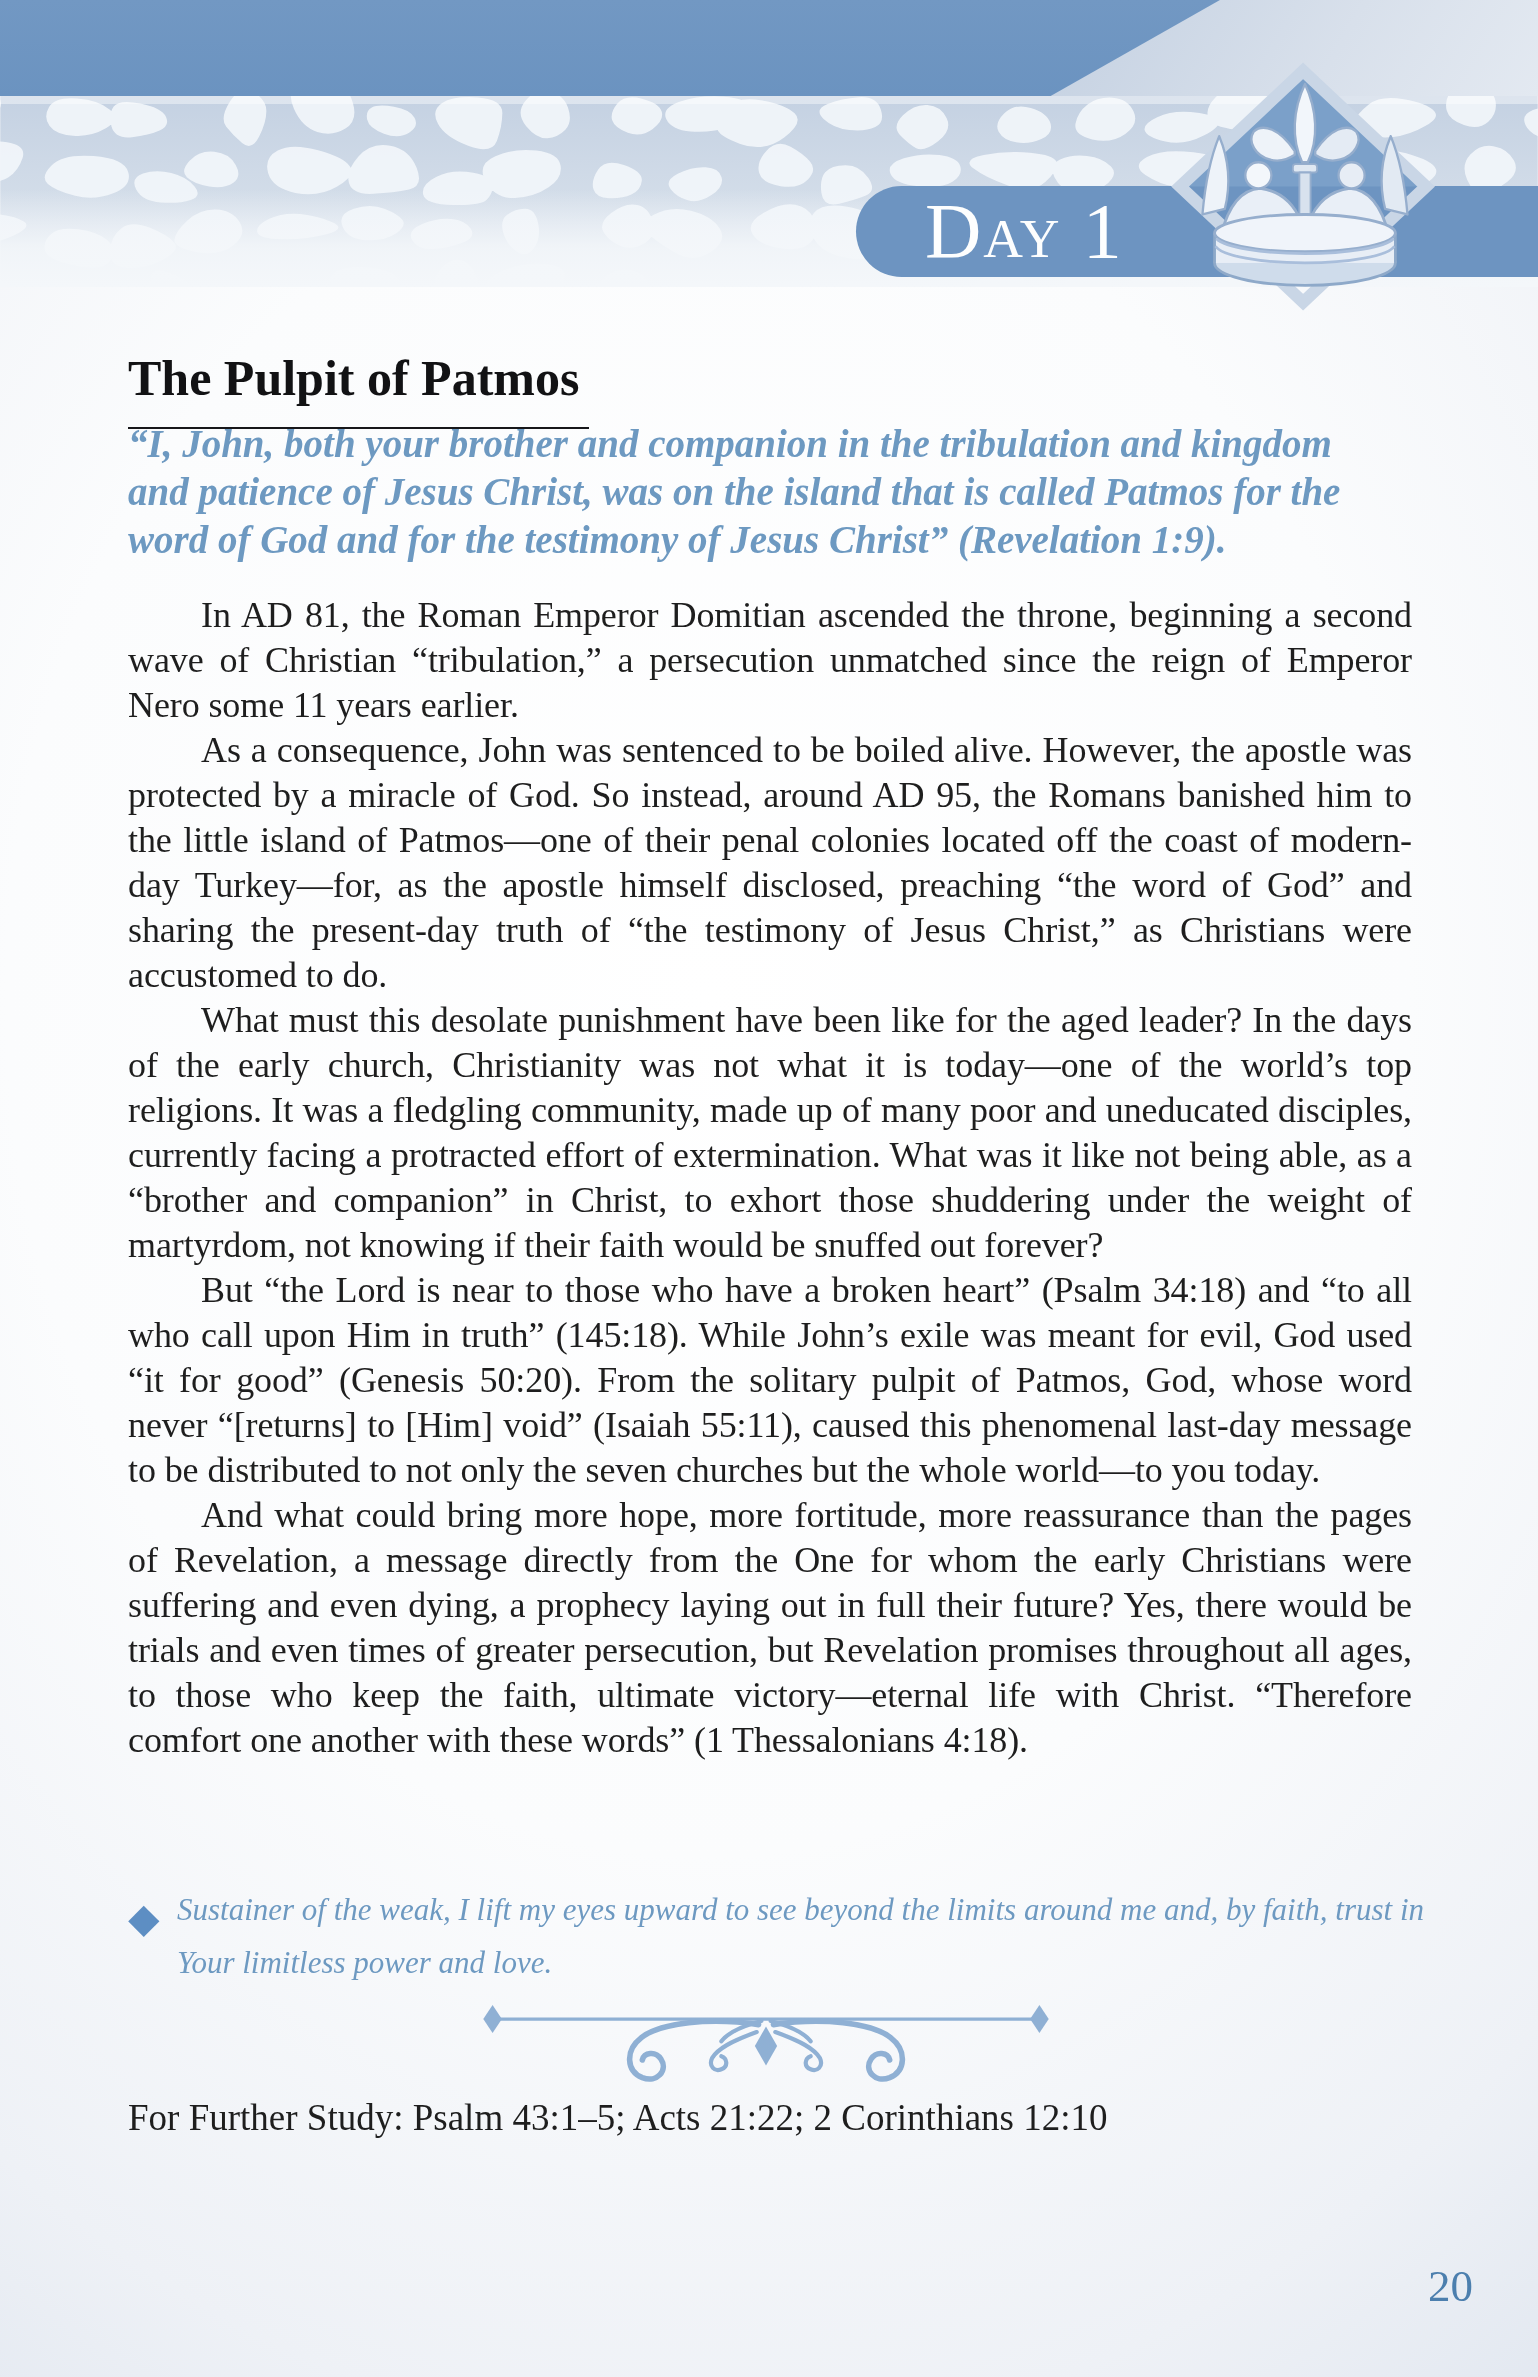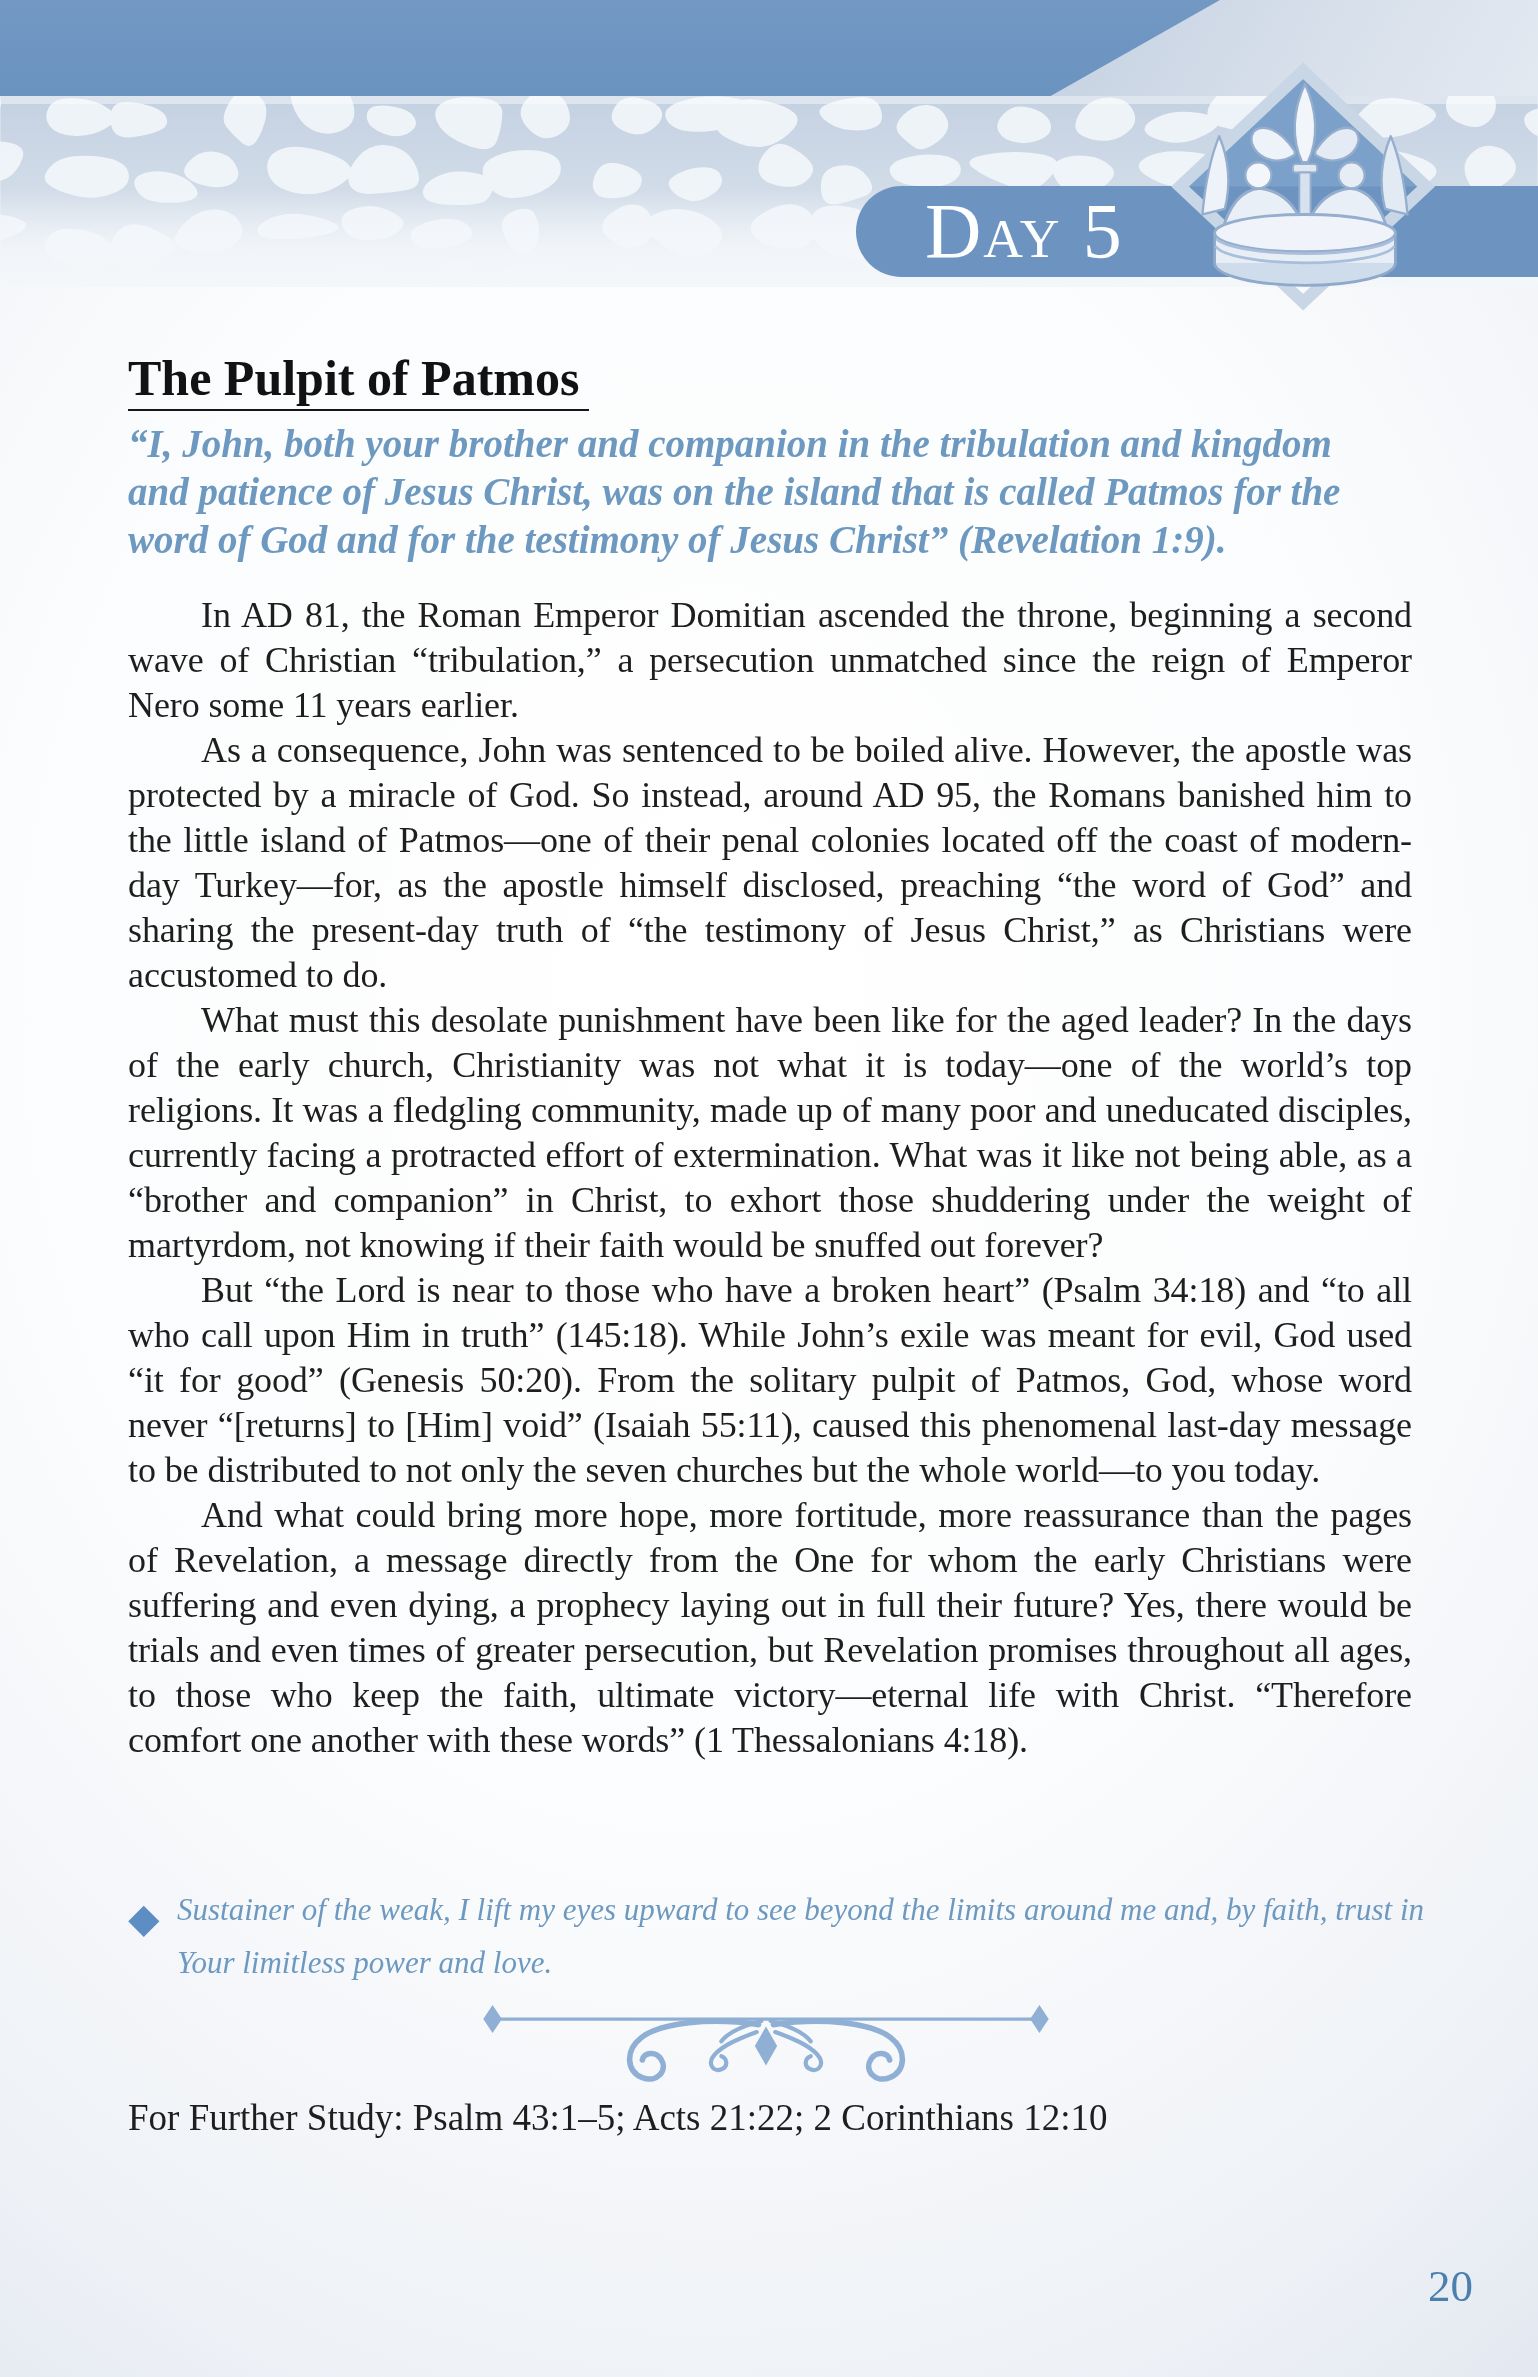--- a/index.html
+++ b/index.html
@@ -19,21 +19,21 @@
   .pattern-fade{position:absolute;left:0;bottom:0;width:1538px;height:98px;
     background:linear-gradient(180deg,rgba(244,247,250,0) 0%,rgba(244,247,250,.85) 60%,#f4f7fa 100%);}
   .pattern-topline{position:absolute;left:0;top:0;width:1538px;height:8.4px;background:rgba(255,255,255,.42);}
   .day-banner{position:absolute;left:856px;top:186px;width:682px;height:91px;
     background:#6d94c1;border-radius:46px 0 0 46px;}
   .day-banner span{display:block;padding-left:69px;line-height:89px;
     font-variant:small-caps;font-size:78px;letter-spacing:1.9px;color:#fdfefe;}
   .emblem{position:absolute;left:0;top:0;pointer-events:none;}
   
   .title{position:absolute;left:128px;top:315px;font-size:50px;line-height:58px;color:#121214;}
-  .title span{display:inline-block;border-bottom:2.8px solid #17171a;padding-bottom:2px;padding-right:9.3px;}
+  .title span{display:inline-block;border-bottom:2.8px solid #17171a;padding-bottom:20px;padding-right:9.3px;}
   .quote{position:absolute;left:128px;top:420px;width:1254px;margin:0;
     font-style:italic;font-size:39px;line-height:48px;color:#6d99c1;font-weight:bold;}
   .body{position:absolute;left:128px;top:593px;width:1284px;color:#1e1e1e;
     font-size:36px;line-height:45px;letter-spacing:-0.1px;text-align:justify;}
   .body p{margin:0;text-indent:73px;}
   .prayer{position:absolute;left:128px;top:1883px;width:1296px;}
   .prayer .bullet{position:absolute;left:0;top:15px;font-size:41px;line-height:41px;color:#5d8ec3;font-style:normal;}
   .prayer p{margin:0 0 0 49px;font-style:italic;font-size:31px;line-height:53px;color:#6d99c1;}
   .divider{position:absolute;left:477px;top:1993px;}
   .study{position:absolute;left:128px;top:2096px;margin:0;font-size:37px;color:#1e1e1e;}
@@ -58,21 +58,21 @@
           </linearGradient>
         </defs>
         <rect x="0" y="0" width="1650" height="205" fill="url(#pbg)"></rect>
       <path d="M-9.0 21.6Q-24.3 31.6 -39.0 32.7Q-53.7 33.9 -60.3 18.8Q-66.9 3.7 -48.9 -5.1Q-31.0 -13.9 -20.9 -12.5Q-10.7 -11.0 -2.3 0.3Q6.2 11.7 -9.0 21.6ZM113.2 34.7Q96.9 44.2 78.1 42.6Q59.4 41.1 52.7 31.8Q46.0 22.6 52.3 11.8Q58.6 0.9 82.2 2.7Q105.9 4.4 117.6 14.8Q129.4 25.2 113.2 34.7ZM170.9 37.1Q159.6 42.3 141.2 44.2Q122.9 46.1 119.3 32.8Q115.7 19.6 121.5 11.5Q127.3 3.5 150.2 8.1Q173.1 12.7 177.7 22.3Q182.3 31.9 170.9 37.1ZM277.8 43.4Q269.8 59.1 259.5 50.5Q249.3 42.0 242.3 32.8Q235.3 23.5 246.6 5.7Q257.9 -12.1 271.6 -4.2Q285.3 3.8 285.5 15.7Q285.7 27.7 277.8 43.4ZM370.3 35.0Q356.6 43.6 340.2 38.6Q323.8 33.6 315.1 13.8Q306.4 -6.0 320.0 -17.9Q333.5 -29.8 353.2 -20.7Q372.9 -11.7 378.4 7.4Q384.0 26.5 370.3 35.0ZM438.7 39.4Q427.8 46.3 411.7 40.4Q395.5 34.5 393.7 25.3Q391.8 16.1 398.7 12.4Q405.5 8.7 422.5 11.5Q439.5 14.3 444.5 23.4Q449.6 32.5 438.7 39.4ZM532.9 48.2Q527.2 62.9 502.1 53.5Q477.0 44.0 469.6 29.6Q462.1 15.3 474.2 7.4Q486.3 -0.4 512.7 1.5Q539.1 3.5 538.8 18.5Q538.5 33.6 532.9 48.2ZM606.4 36.3Q598.3 44.8 587.0 45.3Q575.6 45.9 564.4 32.4Q553.1 18.8 563.0 5.9Q572.9 -7.1 588.6 -4.6Q604.4 -2.1 609.4 12.8Q614.4 27.8 606.4 36.3ZM700.2 35.3Q687.7 44.8 673.5 39.5Q659.4 34.3 656.7 26.1Q654.1 17.9 662.3 8.1Q670.6 -1.6 688.7 2.9Q706.8 7.5 709.8 16.6Q712.7 25.7 700.2 35.3ZM784.7 33.0Q761.9 39.9 741.0 38.1Q720.1 36.2 714.7 24.6Q709.4 13.0 729.8 5.9Q750.1 -1.1 776.8 0.7Q803.5 2.6 805.5 14.3Q807.5 26.1 784.7 33.0ZM841.3 44.6Q820.0 60.8 794.1 51.4Q768.3 42.1 769.2 33.3Q770.1 24.6 780.2 12.4Q790.2 0.3 816.3 4.5Q842.3 8.8 852.5 18.6Q862.7 28.4 841.3 44.6ZM939.0 33.4Q928.4 38.5 911.3 36.6Q894.3 34.8 883.6 24.7Q873.0 14.6 887.9 8.6Q902.8 2.7 921.4 1.3Q940.1 -0.0 944.9 14.1Q949.7 28.3 939.0 33.4ZM1006.5 48.6Q991.1 60.5 983.0 56.0Q974.9 51.4 965.8 42.0Q956.7 32.6 968.8 20.7Q980.8 8.7 995.0 9.6Q1009.2 10.5 1015.6 23.6Q1021.9 36.7 1006.5 48.6ZM1117.3 46.2Q1104.2 52.0 1090.3 49.7Q1076.4 47.4 1071.5 38.4Q1066.6 29.4 1077.6 18.6Q1088.5 7.7 1106.0 12.8Q1123.5 17.9 1127.0 29.1Q1130.4 40.4 1117.3 46.2ZM1207.4 40.7Q1192.1 51.5 1172.0 46.6Q1151.8 41.7 1154.0 29.6Q1156.2 17.4 1166.9 9.1Q1177.7 0.9 1193.7 1.8Q1209.7 2.8 1216.2 16.3Q1222.6 29.9 1207.4 40.7ZM1291.6 42.5Q1270.3 53.6 1250.4 48.9Q1230.5 44.1 1228.3 37.0Q1226.2 30.0 1241.7 22.8Q1257.2 15.7 1277.6 17.3Q1298.1 18.8 1305.6 25.1Q1313.0 31.4 1291.6 42.5ZM1370.9 33.0Q1352.9 39.1 1326.4 36.1Q1299.9 33.0 1296.4 23.0Q1293.0 12.9 1303.9 1.8Q1314.8 -9.4 1344.1 -7.3Q1373.5 -5.2 1381.2 10.8Q1388.9 26.8 1370.9 33.0ZM1417.9 50.4Q1408.4 61.9 1386.9 55.0Q1365.4 48.0 1364.9 30.8Q1364.4 13.5 1379.8 7.2Q1395.3 0.9 1409.8 1.5Q1424.2 2.0 1425.8 20.5Q1427.4 39.0 1417.9 50.4ZM1521.1 36.5Q1495.3 48.1 1471.8 43.0Q1448.4 37.9 1452.3 28.5Q1456.1 19.0 1468.7 9.1Q1481.3 -0.8 1506.3 3.5Q1531.4 7.8 1539.1 16.4Q1546.8 25.0 1521.1 36.5ZM1597.0 27.6Q1586.9 36.6 1570.9 31.1Q1555.0 25.5 1552.4 15.5Q1549.8 5.4 1556.0 -4.0Q1562.1 -13.4 1582.1 -10.8Q1602.2 -8.3 1604.7 5.2Q1607.2 18.6 1597.0 27.6ZM1703.9 44.0Q1678.7 51.9 1660.4 46.9Q1642.0 42.0 1636.9 31.1Q1631.9 20.1 1645.0 15.0Q1658.1 9.9 1688.9 11.1Q1719.7 12.2 1724.4 24.2Q1729.1 36.2 1703.9 44.0ZM8.8 87.1Q-1.6 93.9 -20.1 94.2Q-38.7 94.6 -41.2 80.6Q-43.8 66.6 -29.0 56.5Q-14.1 46.3 7.1 49.7Q28.4 53.0 23.8 66.7Q19.2 80.3 8.8 87.1ZM121.2 104.5Q101.0 112.5 80.2 107.1Q59.4 101.8 51.0 94.4Q42.6 86.9 54.9 74.5Q67.2 62.0 100.1 64.5Q133.1 67.0 137.3 81.8Q141.5 96.5 121.2 104.5ZM204.3 111.5Q191.8 115.7 172.0 114.2Q152.2 112.6 145.8 100.3Q139.4 88.0 153.1 83.2Q166.7 78.5 183.5 82.6Q200.3 86.8 208.5 97.0Q216.8 107.3 204.3 111.5ZM250.1 93.1Q240.7 99.7 224.1 97.1Q207.5 94.5 200.2 87.3Q192.9 80.2 203.4 69.2Q213.9 58.2 229.8 59.9Q245.8 61.5 252.6 74.0Q259.5 86.4 250.1 93.1ZM361.1 97.5Q340.9 109.1 316.5 104.0Q292.1 98.9 287.4 82.7Q282.8 66.5 297.7 58.6Q312.7 50.6 341.1 58.3Q369.5 66.0 375.4 76.0Q381.4 85.9 361.1 97.5ZM438.7 100.3Q422.6 103.6 400.3 105.0Q378.0 106.3 374.2 93.5Q370.5 80.6 384.1 65.1Q397.8 49.5 418.4 53.3Q439.0 57.1 446.8 77.0Q454.7 97.0 438.7 100.3ZM521.7 111.6Q515.5 117.5 485.9 116.9Q456.3 116.3 453.8 105.6Q451.4 94.9 468.2 86.6Q485.1 78.3 507.7 82.5Q530.2 86.7 529.1 96.2Q527.9 105.7 521.7 111.6ZM588.5 98.0Q573.3 108.4 552.4 109.5Q531.5 110.7 521.1 92.1Q510.7 73.6 531.3 64.7Q551.8 55.8 575.3 58.6Q598.8 61.4 601.3 74.5Q603.7 87.6 588.5 98.0ZM677.3 105.8Q667.2 110.4 653.3 109.8Q639.5 109.2 636.6 100.1Q633.7 91.1 641.5 79.2Q649.2 67.2 669.3 74.0Q689.4 80.8 688.5 91.0Q687.5 101.1 677.3 105.8ZM763.3 106.3Q749.7 115.4 737.8 111.9Q726.0 108.5 719.3 99.7Q712.5 90.9 727.6 83.3Q742.7 75.7 757.0 76.5Q771.3 77.3 774.1 87.2Q776.9 97.2 763.3 106.3ZM866.8 89.6Q857.1 99.8 837.4 96.8Q817.6 93.8 814.4 82.3Q811.2 70.8 822.4 58.7Q833.7 46.6 847.7 54.3Q861.8 61.9 869.2 70.6Q876.6 79.4 866.8 89.6ZM929.1 106.9Q917.4 111.7 900.5 115.6Q883.6 119.5 881.3 104.4Q879.1 89.2 885.3 81.8Q891.6 74.4 907.0 74.2Q922.5 74.0 931.7 88.0Q940.8 102.1 929.1 106.9ZM1021.9 92.0Q1010.6 99.3 985.4 96.8Q960.2 94.3 955.5 83.6Q950.7 72.9 969.7 66.9Q988.7 61.0 1008.0 63.4Q1027.3 65.9 1030.3 75.3Q1033.2 84.7 1021.9 92.0ZM1121.8 92.0Q1107.4 105.4 1082.1 96.3Q1056.7 87.3 1044.3 77.6Q1031.9 67.9 1055.5 63.2Q1079.2 58.5 1105.2 60.9Q1131.2 63.3 1133.7 71.0Q1136.2 78.7 1121.8 92.0ZM1184.7 96.7Q1168.2 108.4 1153.0 104.5Q1137.8 100.7 1131.4 87.3Q1124.9 74.0 1137.4 68.2Q1149.9 62.5 1166.4 64.4Q1183.0 66.2 1192.1 75.6Q1201.1 85.0 1184.7 96.7ZM1291.9 91.0Q1276.0 99.1 1260.0 97.0Q1244.0 94.8 1229.0 84.7Q1213.9 74.6 1230.7 65.5Q1247.5 56.4 1280.6 60.4Q1313.6 64.3 1310.7 73.6Q1307.8 82.9 1291.9 91.0ZM1356.2 94.8Q1342.2 101.9 1326.9 96.9Q1311.6 91.8 1308.9 81.7Q1306.2 71.5 1317.3 61.3Q1328.3 51.0 1350.3 55.0Q1372.3 59.1 1371.2 73.4Q1370.2 87.7 1356.2 94.8ZM1452.2 104.6Q1434.6 114.2 1412.1 115.1Q1389.7 116.0 1390.4 102.2Q1391.1 88.3 1402.7 81.2Q1414.3 74.0 1437.4 73.5Q1460.5 72.9 1465.1 84.0Q1469.8 95.0 1452.2 104.6ZM1521.8 97.9Q1500.0 107.9 1486.4 104.5Q1472.8 101.0 1459.1 92.0Q1445.4 83.0 1462.5 68.1Q1479.6 53.2 1508.9 61.4Q1538.3 69.6 1541.0 78.8Q1543.6 88.0 1521.8 97.9ZM1617.5 92.1Q1604.0 102.5 1592.7 104.3Q1581.5 106.1 1574.3 89.9Q1567.2 73.8 1578.0 62.5Q1588.9 51.2 1603.6 54.1Q1618.2 56.9 1624.6 69.3Q1631.0 81.6 1617.5 92.1ZM1710.3 118.3Q1694.9 129.5 1678.0 122.3Q1661.1 115.1 1659.3 97.0Q1657.5 78.9 1665.1 67.1Q1672.8 55.3 1691.7 65.7Q1710.6 76.1 1718.1 91.6Q1725.6 107.1 1710.3 118.3ZM9.4 151.8Q-15.9 162.1 -31.7 156.8Q-47.5 151.5 -52.3 143.1Q-57.1 134.8 -38.7 129.9Q-20.3 125.1 -1.9 127.0Q16.6 128.8 25.6 135.1Q34.7 141.4 9.4 151.8ZM118.4 176.0Q112.0 188.5 81.3 182.2Q50.5 176.0 48.0 166.1Q45.4 156.2 54.2 148.3Q62.9 140.4 83.6 143.1Q104.3 145.8 114.6 154.6Q124.9 163.5 118.4 176.0ZM173.5 176.2Q153.8 186.3 135.2 184.3Q116.7 182.3 117.7 166.5Q118.6 150.6 129.7 142.1Q140.8 133.5 160.7 141.5Q180.6 149.5 186.9 157.7Q193.2 166.0 173.5 176.2ZM250.2 160.2Q235.4 172.0 210.9 167.6Q186.4 163.2 186.9 154.6Q187.4 146.0 200.8 133.7Q214.1 121.3 231.4 121.9Q248.7 122.5 256.9 135.5Q265.1 148.4 250.2 160.2ZM350.0 148.5Q328.0 154.5 302.5 153.8Q277.1 153.1 275.7 145.9Q274.3 138.8 288.6 131.8Q302.9 124.9 321.8 126.6Q340.6 128.4 356.3 135.4Q372.0 142.4 350.0 148.5ZM424.5 147.7Q412.8 155.9 393.0 154.8Q373.1 153.7 367.4 140.2Q361.7 126.8 379.4 121.0Q397.1 115.1 412.2 120.9Q427.3 126.8 431.7 133.1Q436.2 139.5 424.5 147.7ZM495.3 157.9Q479.7 163.7 463.9 164.3Q448.2 164.9 442.1 154.7Q436.0 144.5 452.3 137.6Q468.6 130.6 483.9 131.9Q499.2 133.2 505.0 142.6Q510.9 152.1 495.3 157.9ZM572.5 163.6Q564.2 174.5 553.6 166.7Q542.9 159.0 539.6 146.1Q536.2 133.3 543.9 127.5Q551.6 121.7 562.7 121.1Q573.7 120.5 577.2 136.6Q580.7 152.7 572.5 163.6ZM691.6 158.1Q679.2 165.5 667.2 161.6Q655.3 157.6 648.1 147.4Q640.9 137.1 655.7 125.7Q670.5 114.2 683.5 117.1Q696.5 120.0 700.2 135.4Q703.9 150.7 691.6 158.1ZM762.9 167.2Q745.2 178.8 728.6 170.5Q712.1 162.1 697.4 150.1Q682.6 138.0 700.7 127.8Q718.8 117.5 741.2 123.2Q763.6 128.8 772.1 142.2Q780.6 155.5 762.9 167.2ZM871.3 155.4Q863.2 166.9 839.0 163.7Q814.8 160.4 807.4 148.4Q799.9 136.3 819.4 125.2Q838.9 114.0 853.1 116.6Q867.2 119.1 873.3 131.5Q879.4 143.8 871.3 155.4ZM946.0 164.4Q938.4 178.8 910.1 174.2Q881.8 169.6 873.0 153.0Q864.2 136.5 873.4 125.3Q882.7 114.1 909.3 118.8Q935.9 123.5 944.8 136.7Q953.6 149.9 946.0 164.4ZM1026.7 152.7Q1015.8 160.9 990.1 156.3Q964.5 151.7 958.9 145.6Q953.3 139.5 974.1 130.1Q995.0 120.7 1010.7 121.7Q1026.5 122.8 1032.1 133.7Q1037.7 144.5 1026.7 152.7ZM1096.2 155.2Q1083.5 160.7 1074.6 158.8Q1065.7 156.9 1057.0 148.5Q1048.3 140.1 1061.8 125.3Q1075.2 110.5 1087.1 114.1Q1099.0 117.8 1103.9 133.7Q1108.8 149.7 1096.2 155.2ZM1190.7 167.5Q1180.8 171.0 1168.6 169.5Q1156.4 168.0 1154.0 154.4Q1151.7 140.7 1156.8 133.9Q1161.9 127.1 1178.8 126.4Q1195.8 125.6 1198.2 144.9Q1200.6 164.1 1190.7 167.5ZM1269.0 171.8Q1258.1 183.4 1239.0 176.3Q1219.9 169.2 1218.8 162.6Q1217.6 156.0 1225.2 146.4Q1232.8 136.8 1253.9 140.7Q1275.0 144.6 1277.5 152.4Q1279.9 160.2 1269.0 171.8ZM1348.3 163.4Q1328.4 176.4 1301.9 169.1Q1275.4 161.8 1272.9 145.2Q1270.5 128.6 1290.1 120.2Q1309.7 111.8 1329.3 114.0Q1349.0 116.1 1358.6 133.2Q1368.2 150.4 1348.3 163.4ZM1454.9 170.1Q1442.0 178.2 1415.6 175.9Q1389.1 173.6 1377.1 160.2Q1365.2 146.7 1383.5 133.9Q1401.8 121.1 1432.5 126.7Q1463.3 132.2 1465.6 147.1Q1467.8 162.0 1454.9 170.1ZM1505.4 151.7Q1492.4 157.5 1472.4 154.5Q1452.4 151.5 1455.4 142.1Q1458.4 132.6 1467.7 125.3Q1477.0 118.0 1492.0 120.2Q1507.1 122.4 1512.8 134.2Q1518.4 146.0 1505.4 151.7ZM1598.1 176.4Q1594.4 185.8 1575.4 177.2Q1556.4 168.5 1553.2 158.8Q1550.0 149.1 1559.1 143.6Q1568.2 138.2 1580.7 136.8Q1593.2 135.4 1597.5 151.2Q1601.8 167.0 1598.1 176.4ZM1683.5 169.2Q1675.9 174.6 1648.7 173.5Q1621.4 172.4 1624.1 159.5Q1626.9 146.6 1634.9 141.1Q1643.0 135.7 1662.1 136.7Q1681.2 137.7 1686.1 150.8Q1691.1 163.9 1683.5 169.2ZM10.4 243.6Q2.1 259.7 -13.8 252.8Q-29.8 245.9 -36.8 233.5Q-43.9 221.1 -37.0 209.8Q-30.1 198.5 -9.4 197.2Q11.3 195.9 14.9 211.7Q18.6 227.5 10.4 243.6ZM103.9 239.5Q94.7 250.3 78.4 246.8Q62.2 243.2 50.0 230.4Q37.8 217.6 53.7 209.2Q69.6 200.9 88.2 200.8Q106.9 200.7 110.0 214.7Q113.1 228.8 103.9 239.5ZM196.1 229.3Q180.6 245.0 169.9 240.4Q159.2 235.8 159.6 219.6Q160.0 203.5 162.0 193.7Q164.0 184.0 179.6 189.1Q195.3 194.2 203.4 203.9Q211.6 213.5 196.1 229.3ZM285.2 238.2Q269.4 245.4 249.2 243.5Q228.9 241.7 230.0 230.6Q231.0 219.6 240.4 211.8Q249.9 203.9 267.7 205.0Q285.6 206.2 293.3 218.6Q301.0 231.0 285.2 238.2ZM344.3 238.3Q323.3 249.4 303.6 244.4Q284.0 239.4 273.3 229.1Q262.6 218.7 277.3 211.4Q291.9 204.1 317.5 203.5Q343.2 202.8 354.3 215.0Q365.3 227.1 344.3 238.3ZM420.0 211.2Q406.2 217.4 386.0 215.7Q365.7 214.1 357.1 204.7Q348.4 195.4 360.6 188.4Q372.8 181.4 396.4 184.2Q419.9 186.9 426.9 195.9Q433.8 204.9 420.0 211.2ZM509.0 224.1Q499.5 231.8 483.6 226.2Q467.7 220.6 465.7 208.4Q463.8 196.2 473.3 185.0Q482.8 173.7 494.4 176.2Q505.9 178.7 512.2 197.5Q518.5 216.4 509.0 224.1ZM594.5 216.7Q586.1 223.7 555.6 220.0Q525.1 216.3 521.4 206.6Q517.7 196.9 538.8 187.8Q560.0 178.7 584.2 180.4Q608.4 182.1 605.6 195.9Q602.8 209.7 594.5 216.7ZM695.7 232.2Q682.1 240.6 663.1 236.6Q644.0 232.6 639.6 218.8Q635.2 205.0 649.3 194.1Q663.5 183.3 678.0 187.1Q692.4 191.0 700.8 207.4Q709.2 223.8 695.7 232.2ZM770.2 239.6Q762.5 244.5 745.5 241.2Q728.5 237.9 719.6 223.9Q710.7 209.9 725.5 204.6Q740.4 199.2 758.0 198.9Q775.5 198.6 776.8 216.7Q778.0 234.8 770.2 239.6ZM860.5 230.1Q846.7 238.3 831.7 235.3Q816.8 232.3 811.9 220.9Q807.0 209.4 820.9 204.4Q834.7 199.4 846.5 199.0Q858.2 198.6 866.3 210.2Q874.4 221.8 860.5 230.1ZM943.1 233.1Q936.6 244.0 915.1 243.0Q893.6 242.0 891.3 227.5Q889.0 213.0 896.8 204.6Q904.7 196.2 926.5 199.3Q948.3 202.4 949.0 212.3Q949.6 222.1 943.1 233.1ZM1037.3 237.0Q1025.9 243.5 1001.7 240.5Q977.6 237.4 977.0 224.7Q976.3 212.0 989.9 207.7Q1003.4 203.5 1028.1 204.2Q1052.8 204.8 1050.8 217.7Q1048.8 230.5 1037.3 237.0ZM1095.1 220.8Q1086.2 231.0 1066.2 230.1Q1046.1 229.2 1044.4 214.5Q1042.6 199.9 1057.1 193.9Q1071.6 188.0 1082.5 185.9Q1093.4 183.8 1098.7 197.2Q1104.1 210.6 1095.1 220.8ZM1191.6 221.5Q1190.8 231.9 1170.1 225.1Q1149.4 218.3 1143.6 209.6Q1137.7 201.0 1149.1 186.6Q1160.6 172.3 1175.7 173.2Q1190.8 174.2 1191.6 192.6Q1192.4 211.0 1191.6 221.5ZM1253.6 226.6Q1243.5 236.7 1227.4 233.3Q1211.2 229.9 1210.2 213.5Q1209.3 197.1 1221.4 185.3Q1233.5 173.5 1247.6 178.4Q1261.7 183.3 1262.7 199.9Q1263.7 216.5 1253.6 226.6ZM1389.9 225.6Q1373.7 236.5 1345.6 229.1Q1317.4 221.7 1310.0 204.0Q1302.6 186.4 1318.4 181.8Q1334.1 177.1 1358.4 177.2Q1382.7 177.2 1394.4 196.0Q1406.1 214.7 1389.9 225.6ZM1460.1 229.1Q1452.5 239.5 1432.6 237.4Q1412.7 235.3 1406.0 219.1Q1399.2 202.9 1415.3 195.1Q1431.4 187.3 1447.8 185.6Q1464.2 183.9 1466.0 201.3Q1467.8 218.6 1460.1 229.1ZM1524.6 239.0Q1504.2 253.8 1488.0 248.6Q1471.8 243.4 1455.8 231.9Q1439.8 220.5 1463.2 211.8Q1486.6 203.1 1515.2 204.7Q1543.9 206.4 1544.5 215.3Q1545.0 224.3 1524.6 239.0ZM1595.9 237.2Q1581.9 246.8 1564.8 244.9Q1547.8 243.0 1539.8 229.8Q1531.9 216.6 1544.1 209.8Q1556.3 203.0 1575.4 206.9Q1594.4 210.9 1602.1 219.3Q1609.9 227.7 1595.9 237.2ZM1687.7 218.3Q1673.6 222.0 1648.7 222.2Q1623.8 222.5 1619.2 214.7Q1614.6 207.0 1636.6 200.8Q1658.5 194.6 1674.3 192.7Q1690.1 190.7 1696.0 202.6Q1701.8 214.5 1687.7 218.3Z" fill="#f1f5fa" fill-opacity="0.93"></path>
         </svg>
       <div class="pattern-fade"></div>
       <div class="pattern-topline"></div>
     </div>
 
     <div class="day-banner">
-      <span>Day 5</span>
+      <span>Day 1</span>
     </div>
 
     <svg class="emblem" width="1538" height="401" viewBox="0 0 1650 430">
 
       <polygon points="1398,76 1530,200 1266,200" fill="#7ba0c9"></polygon>
 
       <polygon points="1398,76 1530,200 1398,324 1266,200" fill="none" stroke="#c9d6e6" stroke-width="13"></polygon>
 
       <g stroke-linejoin="round">
 

